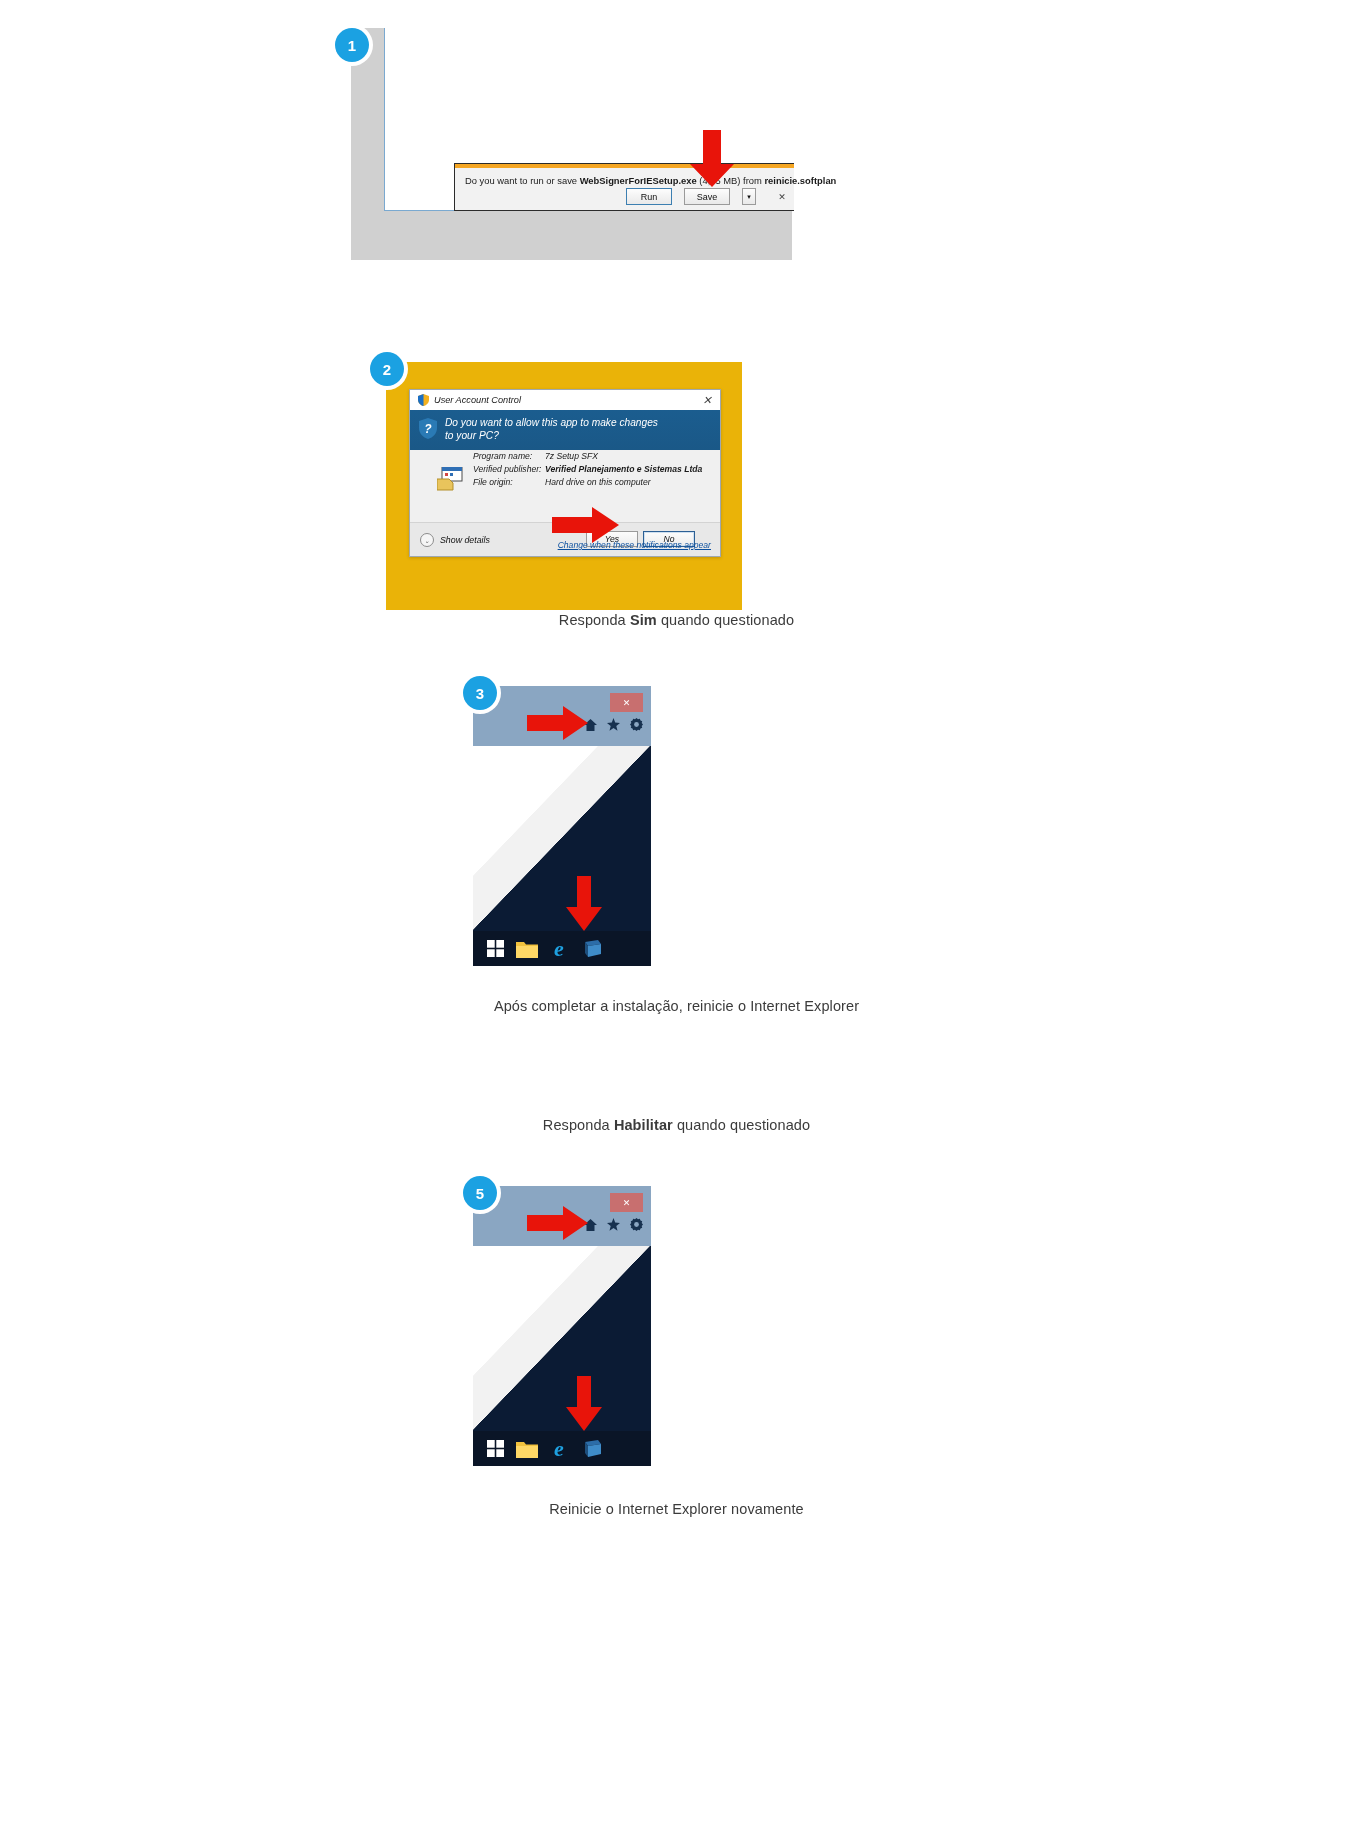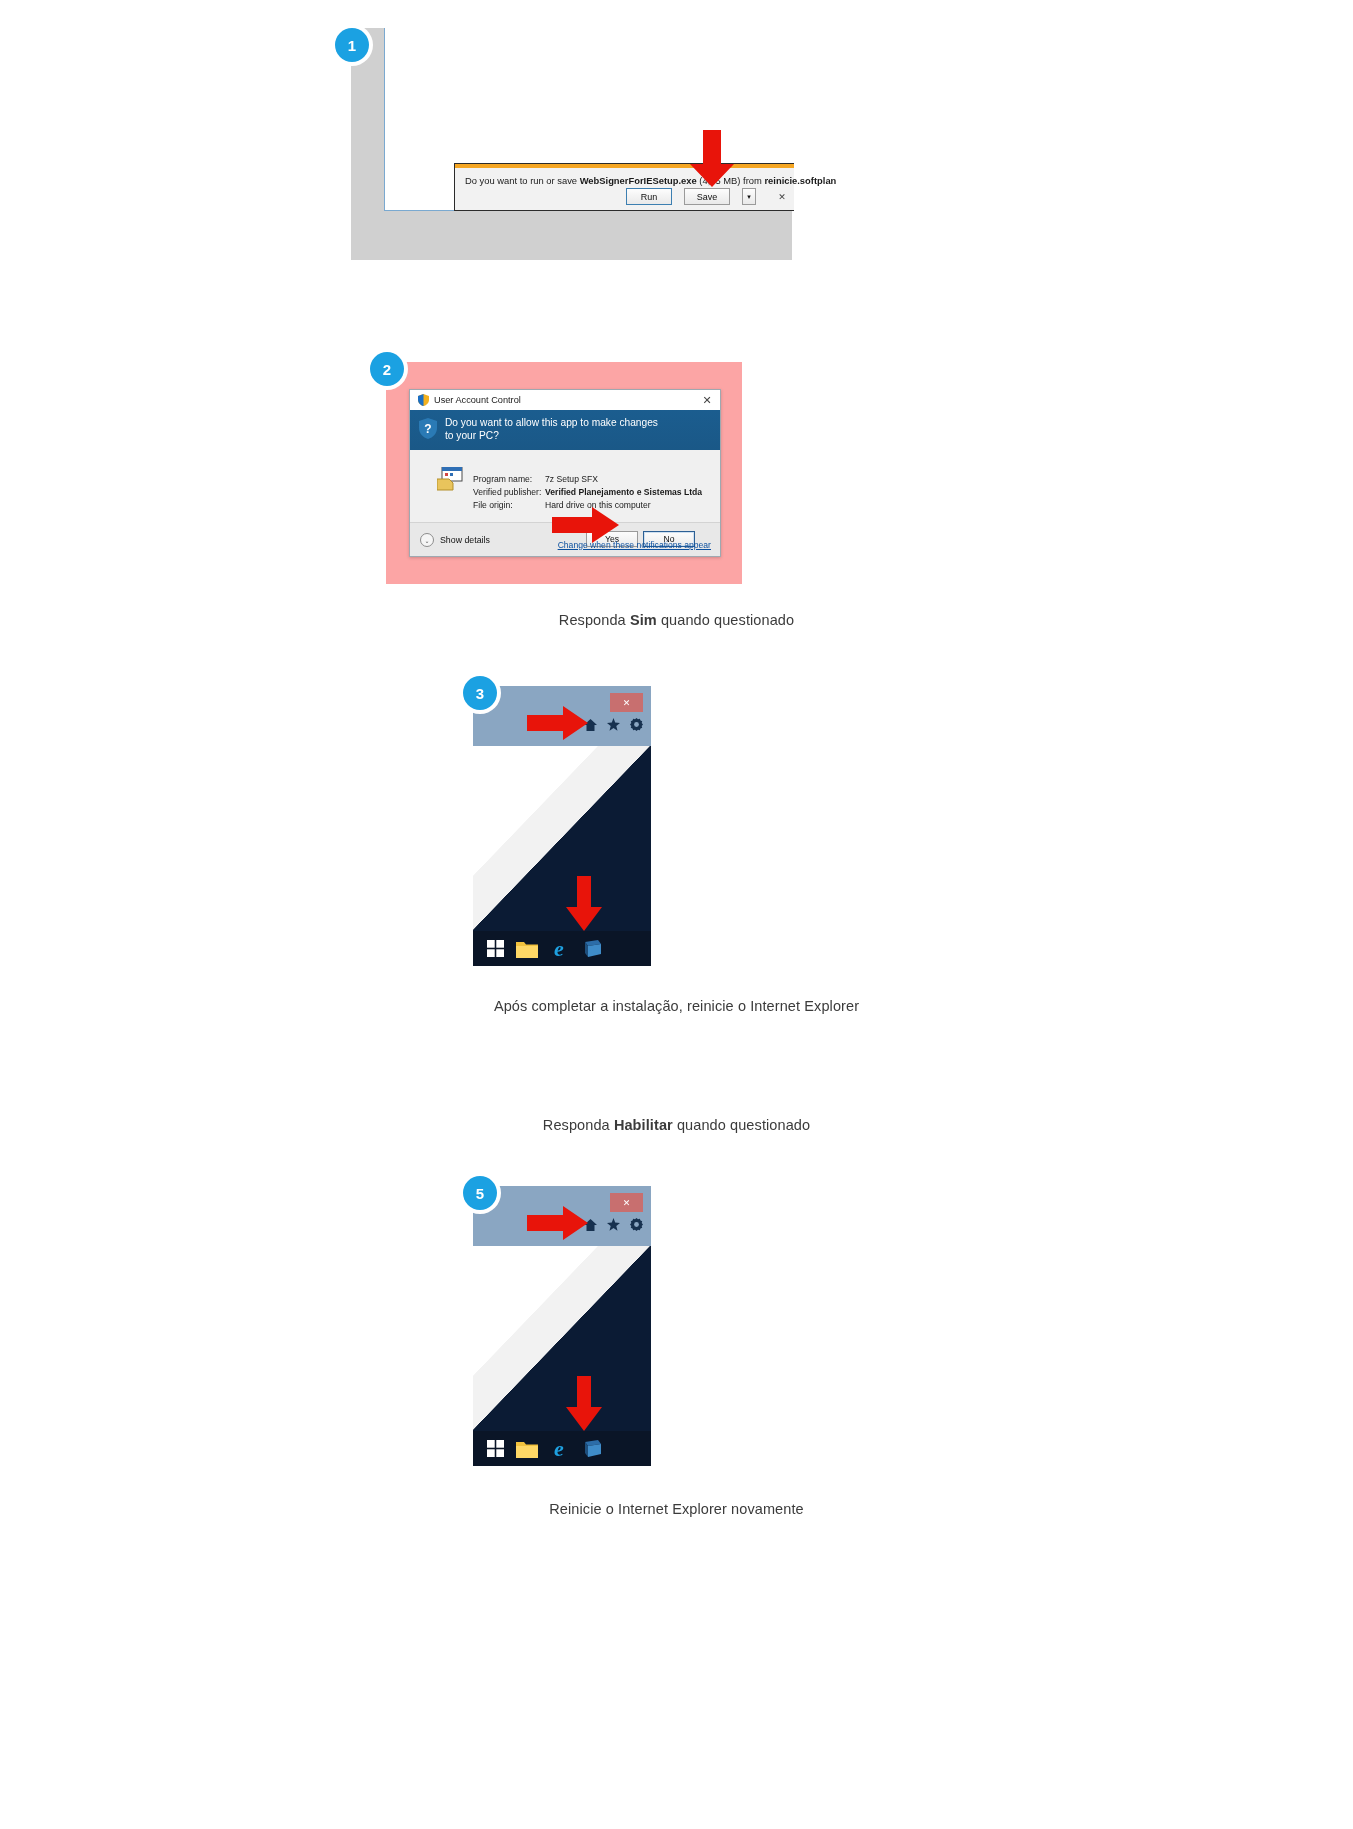--- a/index.html
+++ b/index.html
@@ -83,21 +83,21 @@
   #fig1 .btn-x{
     width:16px;height:17px;
     background:#f2f2f2;
     font-size:9px;color:#444;
     display:flex;align-items:center;justify-content:center;
     margin-left:6px;
   }
   #cap1{left:0;top:284px;}
 
   
-  #fig2{left:386px;top:362px;width:356px;height:222px;background:#fca5a5;}
+  #fig2{left:386px;top:362px;width:356px;height:248px;background:#eab308;font-style:italic;}
   #fig2 .uac{
     position:absolute;left:23px;top:27px;width:312px;height:168px;
     background:#f0f0f0;
     border:1px solid #9fa8b0;
     box-sizing:border-box;
     box-shadow:0 1px 3px rgba(0,0,0,.18);
   }
   #fig2 .uac-title{
     position:absolute;left:0;top:0;right:0;height:20px;
     background:#ffffff;border-bottom:1px solid #e3e3e3;
@@ -116,21 +116,21 @@
     display:flex;align-items:flex-start;padding-top:6px;box-sizing:border-box;
   }
   #fig2 .uac-head .q{margin-left:9px;margin-right:8px;margin-top:2px;}
   #fig2 .uac-head .h{
     font-size:10.2px;color:#ffffff;line-height:13px;width:215px;
   }
   #fig2 .uac-body{
     position:absolute;left:0;top:60px;right:0;height:72px;background:#f0f0f0;
   }
   #fig2 .uac-icon{position:absolute;left:27px;top:17px;}
-  #fig2 .uac-rows{position:absolute;left:63px;top:23px;font-size:8.6px;color:#1a1a1a;}
+  #fig2 .uac-rows{position:absolute;left:63px;top:0;font-size:8.6px;color:#1a1a1a;}
   #fig2 .uac-row{display:flex;line-height:13px;}
   #fig2 .uac-row .k{width:72px;flex:0 0 72px;}
   #fig2 .uac-row .v{}
   #fig2 .uac-row .v.bold{font-weight:bold;}
   #fig2 .uac-foot{
     position:absolute;left:0;top:132px;right:0;bottom:0;
     background:#e8e8e8;border-top:1px solid #d3d3d3;
   }
   #fig2 .showdetails{
     position:absolute;left:10px;top:10px;display:flex;align-items:center;gap:6px;

